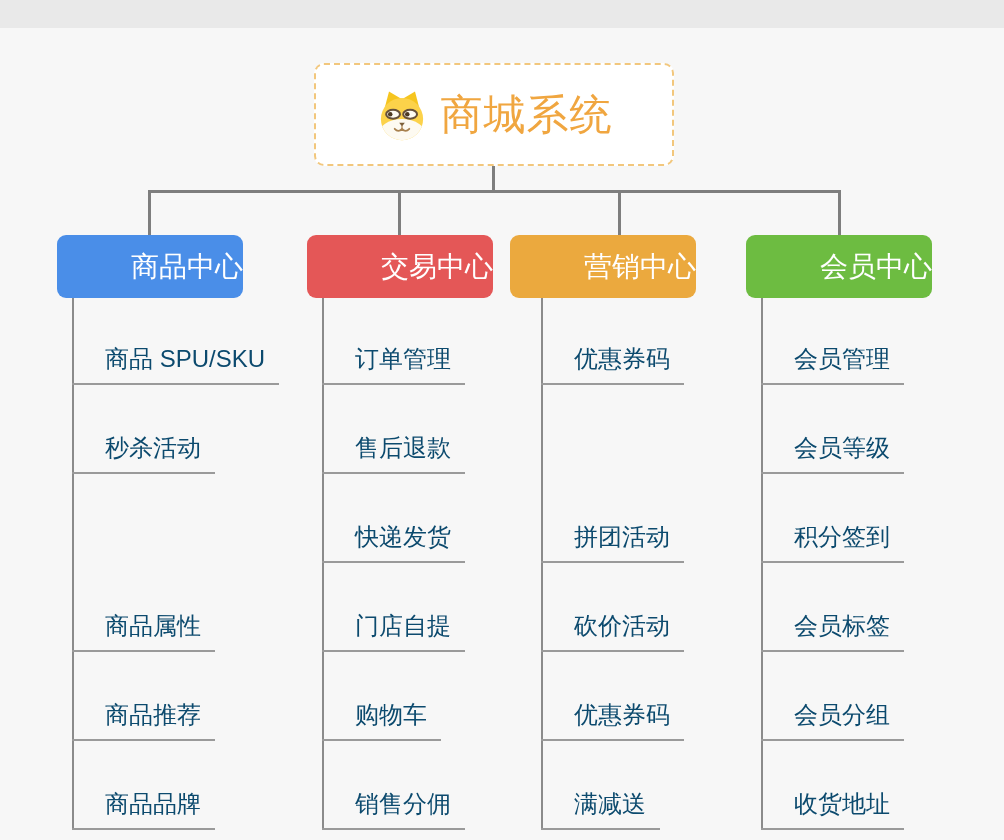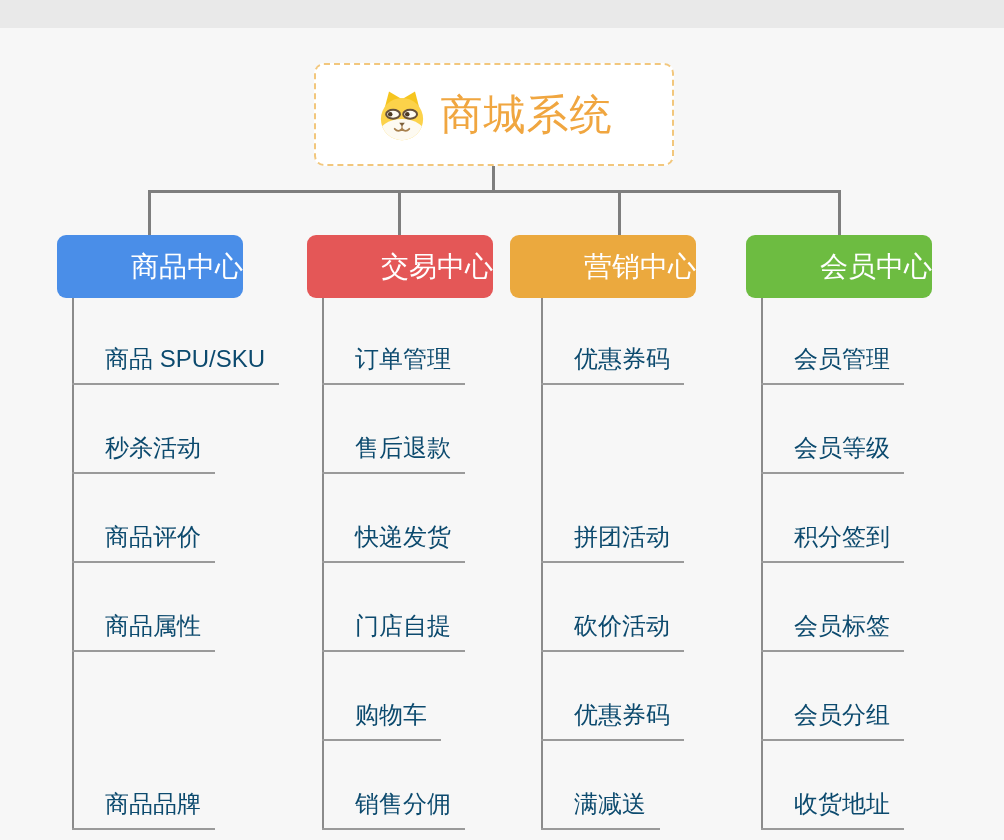--- a/index.html
+++ b/index.html
@@ -69,22 +69,22 @@
     </svg>
     <span class="root-title" style="color: rgb(240, 166, 64);">商城系统</span>
   </div>
 
   <div class="branch b0" style="background-color: rgb(74, 142, 232);">
     <span>商品中心</span>
   </div>
   <div class="trunk t0"></div>
   <div class="leaf c0 r0"><span>商品 SPU/SKU</span></div>
   <div class="leaf c0 r1"><span>秒杀活动</span></div>
-  <div class="leaf c0 r2"><span>商品评价</span></div>
   <div class="leaf c0 r3"><span>商品属性</span></div>
+  <div class="leaf c0 r4"><span>商品推荐</span></div>
   <div class="leaf c0 r5"><span>商品品牌</span></div>
 
   <div class="branch b1" style="background-color: rgb(228, 87, 87);">
     <span>交易中心</span>
   </div>
   <div class="trunk t1"></div>
   <div class="leaf c1 r0"><span>订单管理</span></div>
   <div class="leaf c1 r1"><span>售后退款</span></div>
   <div class="leaf c1 r2"><span>快递发货</span></div>
   <div class="leaf c1 r3"><span>门店自提</span></div>

